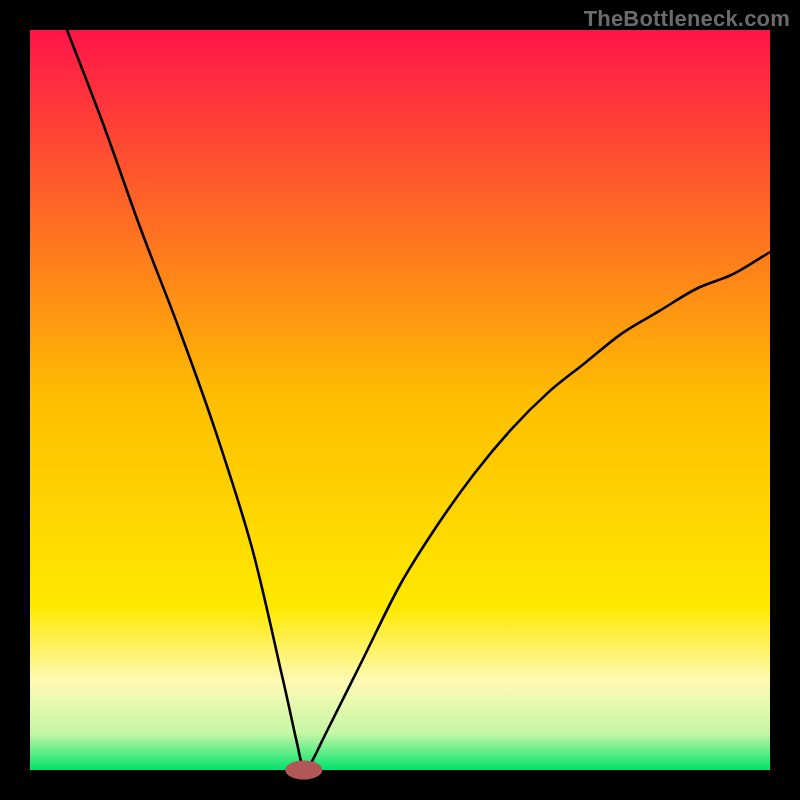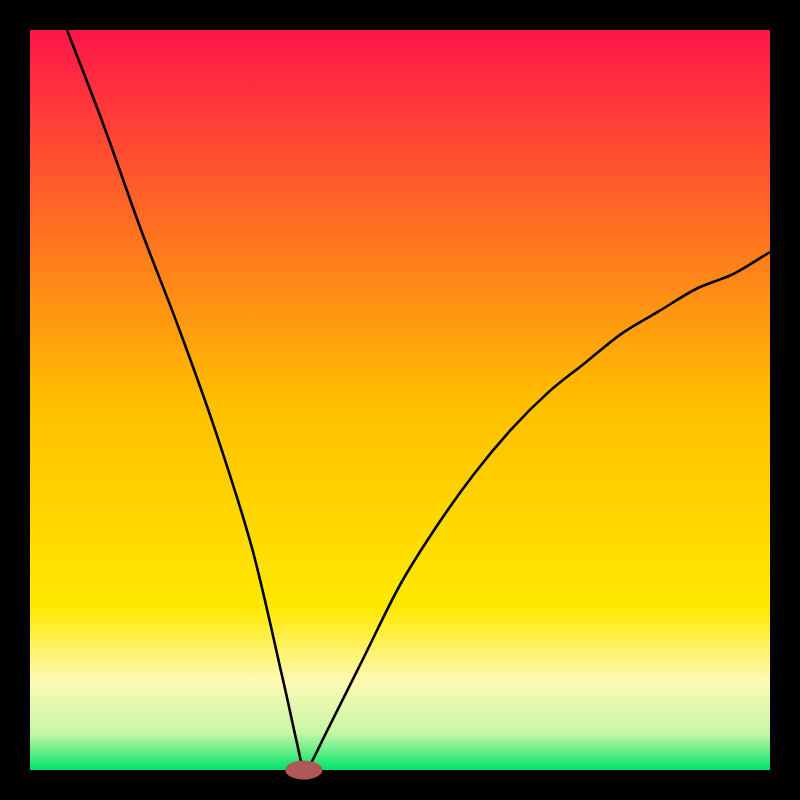--- a/index.html
+++ b/index.html
@@ -45,13 +45,14 @@
           <stop offset="78%" stop-color="#ffe900"></stop>
           <stop offset="88%" stop-color="#fff9b5"></stop>
           <stop offset="95%" stop-color="#c6f7a6"></stop>
           <stop offset="100%" stop-color="#00e36a"></stop>
         </linearGradient>
     </defs>
     <rect id="plot-bg" x="30" y="30" width="740" height="740" fill="url(#bg-grad)"></rect>
     <path id="curve" fill="none" stroke="#000" stroke-width="2.6" d="M 67 30 C 73.16666666666667 46.03333333333333, 91.66666666666667 92.9, 104 126.2 C 116.33333333333333 159.5, 128.66666666666666 196.5, 141 229.8 C 153.33333333333334 263.1, 165.66666666666666 292.7, 178 326 C 190.33333333333334 359.3, 202.66666666666666 392.6, 215 429.6 C 227.33333333333334 466.6, 240.9 507.3, 252 548 C 263.1 588.7, 274.20000000000005 641.7333333333333, 281.6 673.8 C 289 705.8666666666666, 292.7 724.3666666666667, 296.4 740.4 C 300.09999999999997 756.4333333333333, 301.33333333333337 766.3, 303.8 770 C 306.26666666666665 773.7, 307.5 768.7666666666667, 311.2 762.6 C 314.9 756.4333333333334, 317.3666666666667 750.2666666666667, 326 733 C 334.6333333333333 715.7333333333333, 350.6666666666667 683.6666666666666, 363 659 C 375.3333333333333 634.3333333333334, 387.66666666666663 607.2, 400 585 C 412.33333333333337 562.8, 424.66666666666674 544.3, 437.00000000000006 525.8 C 449.33333333333337 507.29999999999995, 461.6666666666667 490.0333333333333, 474 474 C 486.3333333333333 457.9666666666667, 498.6666666666667 443.1666666666667, 511 429.6 C 523.3333333333334 416.03333333333336, 535.6666666666666 403.7, 548 392.59999999999997 C 560.3333333333334 381.49999999999994, 572.6666666666666 372.8666666666666, 585 362.99999999999994 C 597.3333333333334 353.13333333333327, 609.6666666666666 342.03333333333336, 622 333.40000000000003 C 634.3333333333334 324.7666666666667, 646.6666666666666 318.6, 659 311.2 C 671.3333333333334 303.79999999999995, 683.6666666666666 295.1666666666667, 696 289 C 708.3333333333334 282.8333333333333, 720.6666666666666 280.3666666666666, 733 274.19999999999993 C 745.3333333333334 268.03333333333325, 763.8333333333334 255.70000000000002, 770 252.00000000000003"></path>
     <ellipse id="marker" cx="303.8" cy="770" rx="18.5" ry="9.620000000000001" fill="#b15757"></ellipse>
   </svg>
+  <div class="watermark">TheBottleneck.com</div>
 </div>
 
 </body></html>

